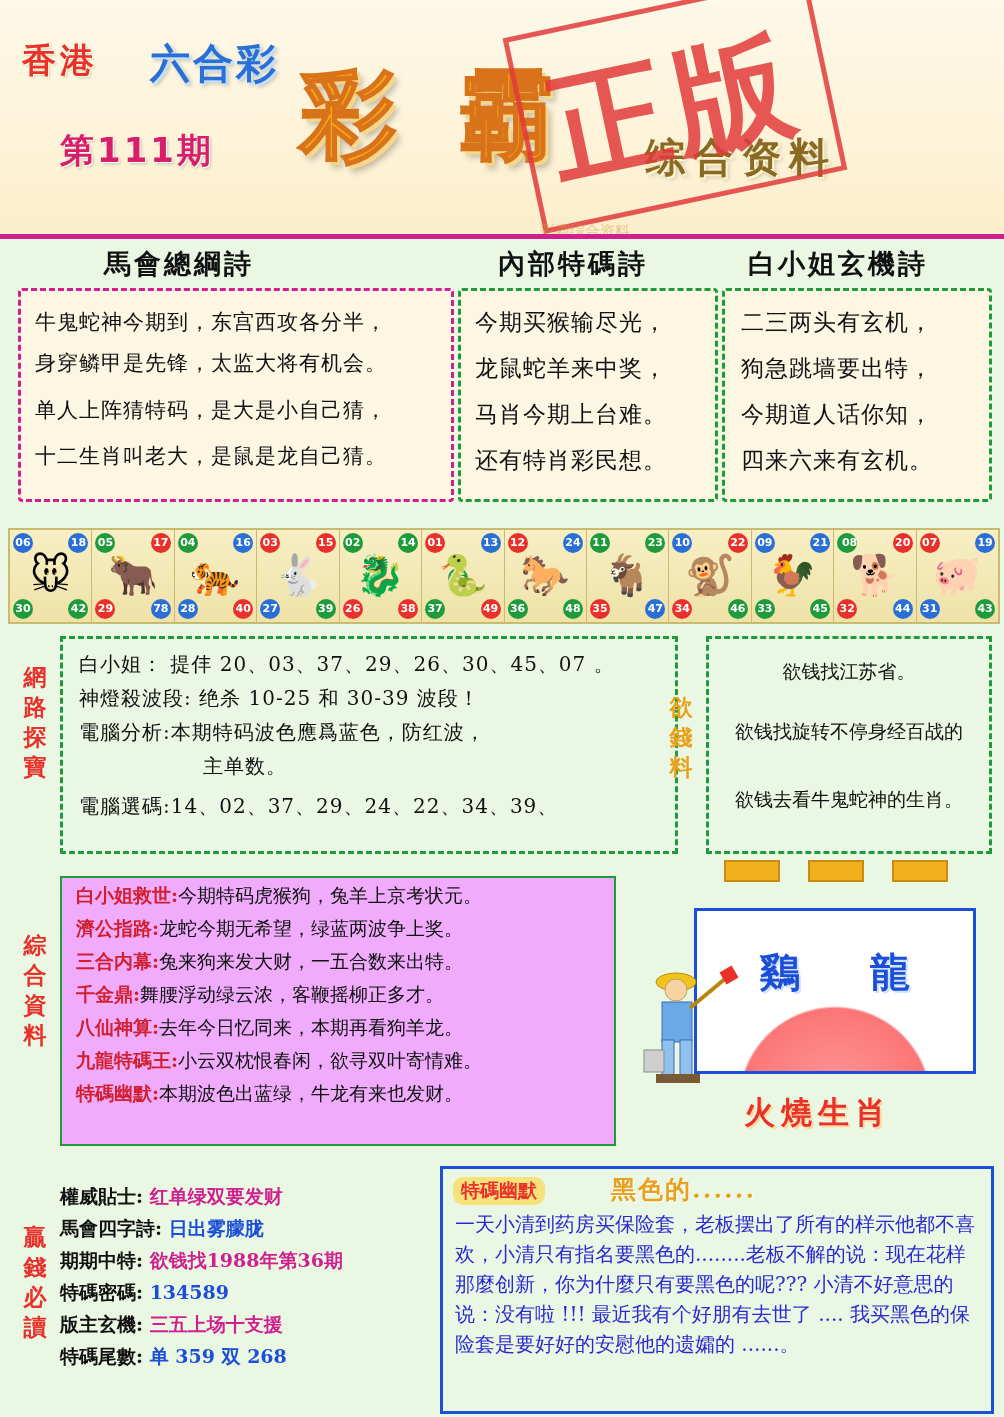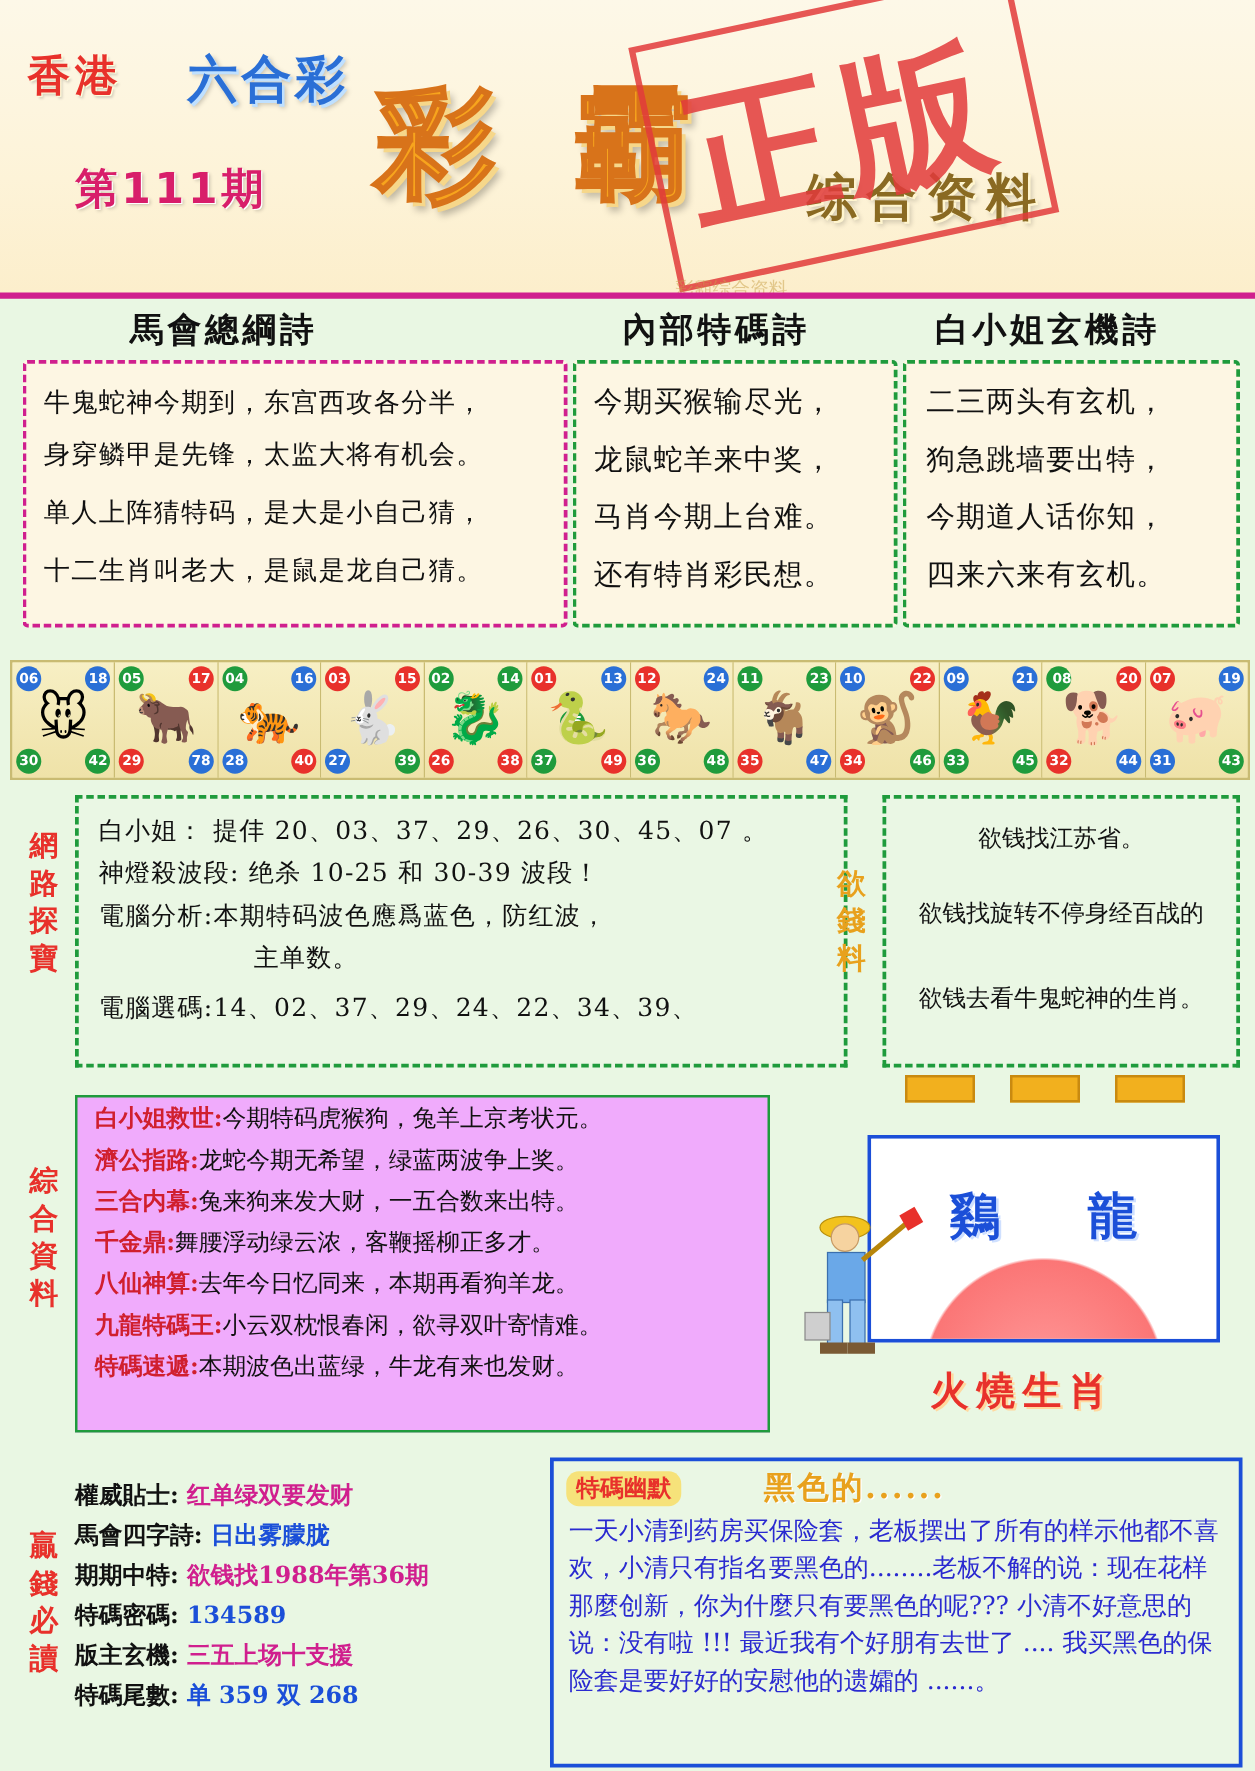--- a/index.html
+++ b/index.html
@@ -247,21 +247,21 @@
   <div class="sideLabel" style="left:14px;top:930px;color:#e8312b;">
     <span>綜合資料</span>
   </div>
   <div class="combox" id="combined-box">
       <div class="comrow" style="margin-left: 14px; margin-top: 2px;"><span class="comk">白小姐救世:</span><span class="comv">今期特码虎猴狗，兔羊上京考状元。</span></div>
       <div class="comrow" style="margin-left: 14px; margin-top: 2px;"><span class="comk">濟公指路:</span><span class="comv">龙蛇今期无希望，绿蓝两波争上奖。</span></div>
       <div class="comrow" style="margin-left: 14px; margin-top: 2px;"><span class="comk">三合内幕:</span><span class="comv">兔来狗来发大财，一五合数来出特。</span></div>
       <div class="comrow" style="margin-left: 14px; margin-top: 2px;"><span class="comk">千金鼎:</span><span class="comv">舞腰浮动绿云浓，客鞭摇柳正多才。</span></div>
       <div class="comrow" style="margin-left: 14px; margin-top: 2px;"><span class="comk">八仙神算:</span><span class="comv">去年今日忆同来，本期再看狗羊龙。</span></div>
       <div class="comrow" style="margin-left: 14px; margin-top: 2px;"><span class="comk">九龍特碼王:</span><span class="comv">小云双枕恨春闲，欲寻双叶寄情难。</span></div>
-      <div class="comrow" style="margin-left: 14px; margin-top: 2px;"><span class="comk">特碼速遞:</span><span class="comv">本期波色出蓝绿，牛龙有来也发财。</span></div>
+      <div class="comrow" style="margin-left: 14px; margin-top: 2px;"><span class="comk">特碼幽默:</span><span class="comv">本期波色出蓝绿，牛龙有来也发财。</span></div>
     </div>
 
   <div class="picbox">
     <div class="beam" style="left:88px;"></div>
     <div class="beam" style="left:172px;"></div>
     <div class="beam" style="left:256px;"></div>
     <div class="stage">
       <div class="curtain"></div>
       <div class="signtxt">鷄 龍</div>
     </div>

